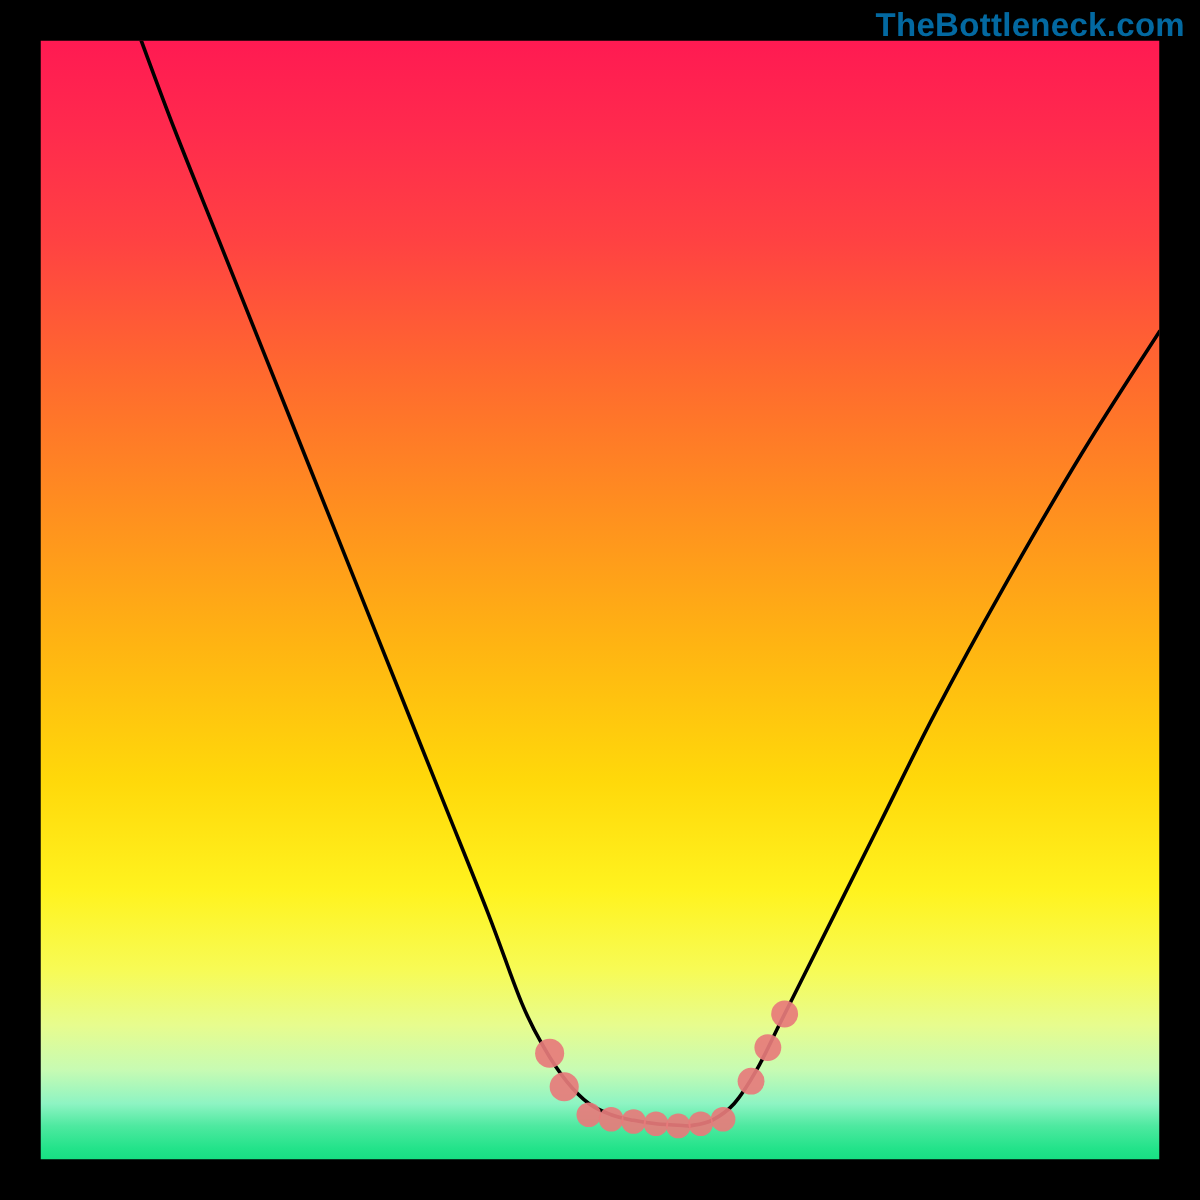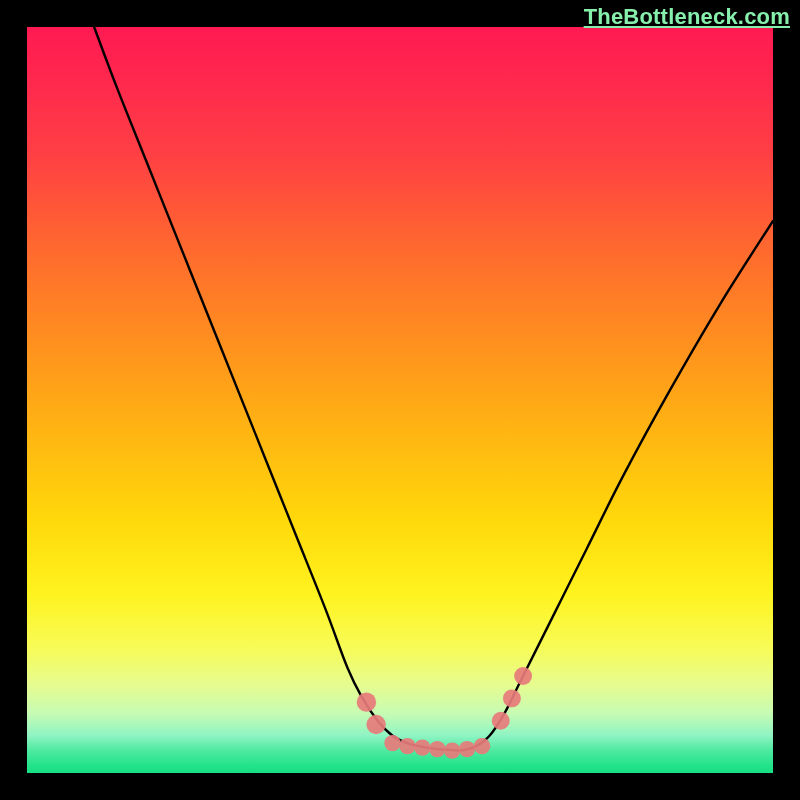--- a/index.html
+++ b/index.html
@@ -43,26 +43,25 @@
       #8ef4c3 95%,
       #4ee9a0 97%,
       #23e38a 99%,
       #17df83 100%
     );
   }
   .watermark {
     position: absolute;
     top: 4px;
     right: 10px;
-    color: #86efac;
+    color: #0369a1;
     font-size: 22px;
     font-weight: 600;
     letter-spacing: 0.2px;
     user-select: none;
-    text-decoration: underline;
   }
   svg.curve {
     position: absolute;
     inset: 0;
   }
 </style>
 </head>
 <body>
 
 <div class="frame">

